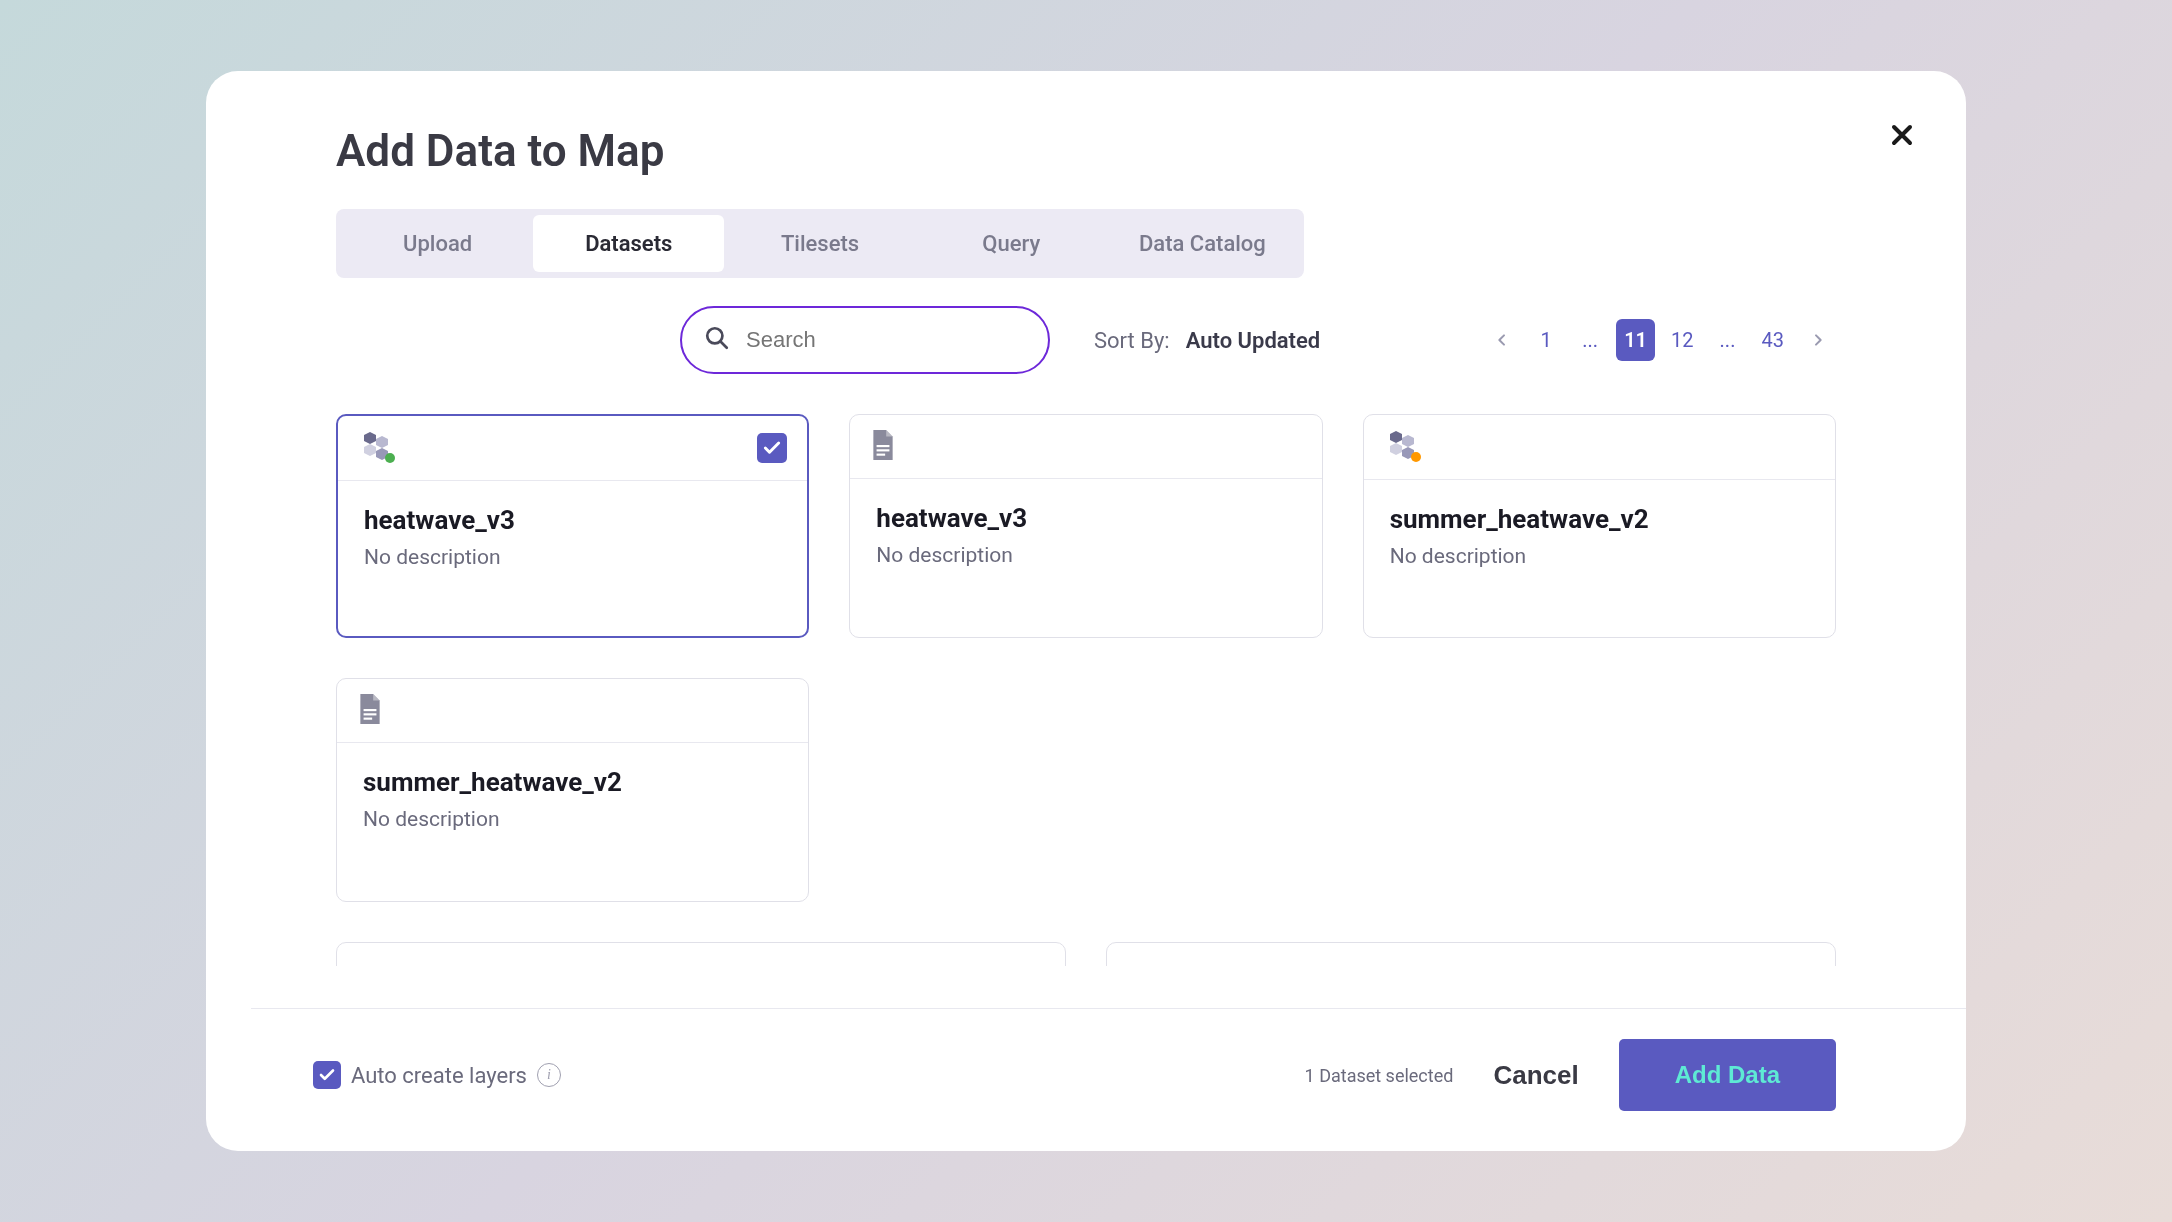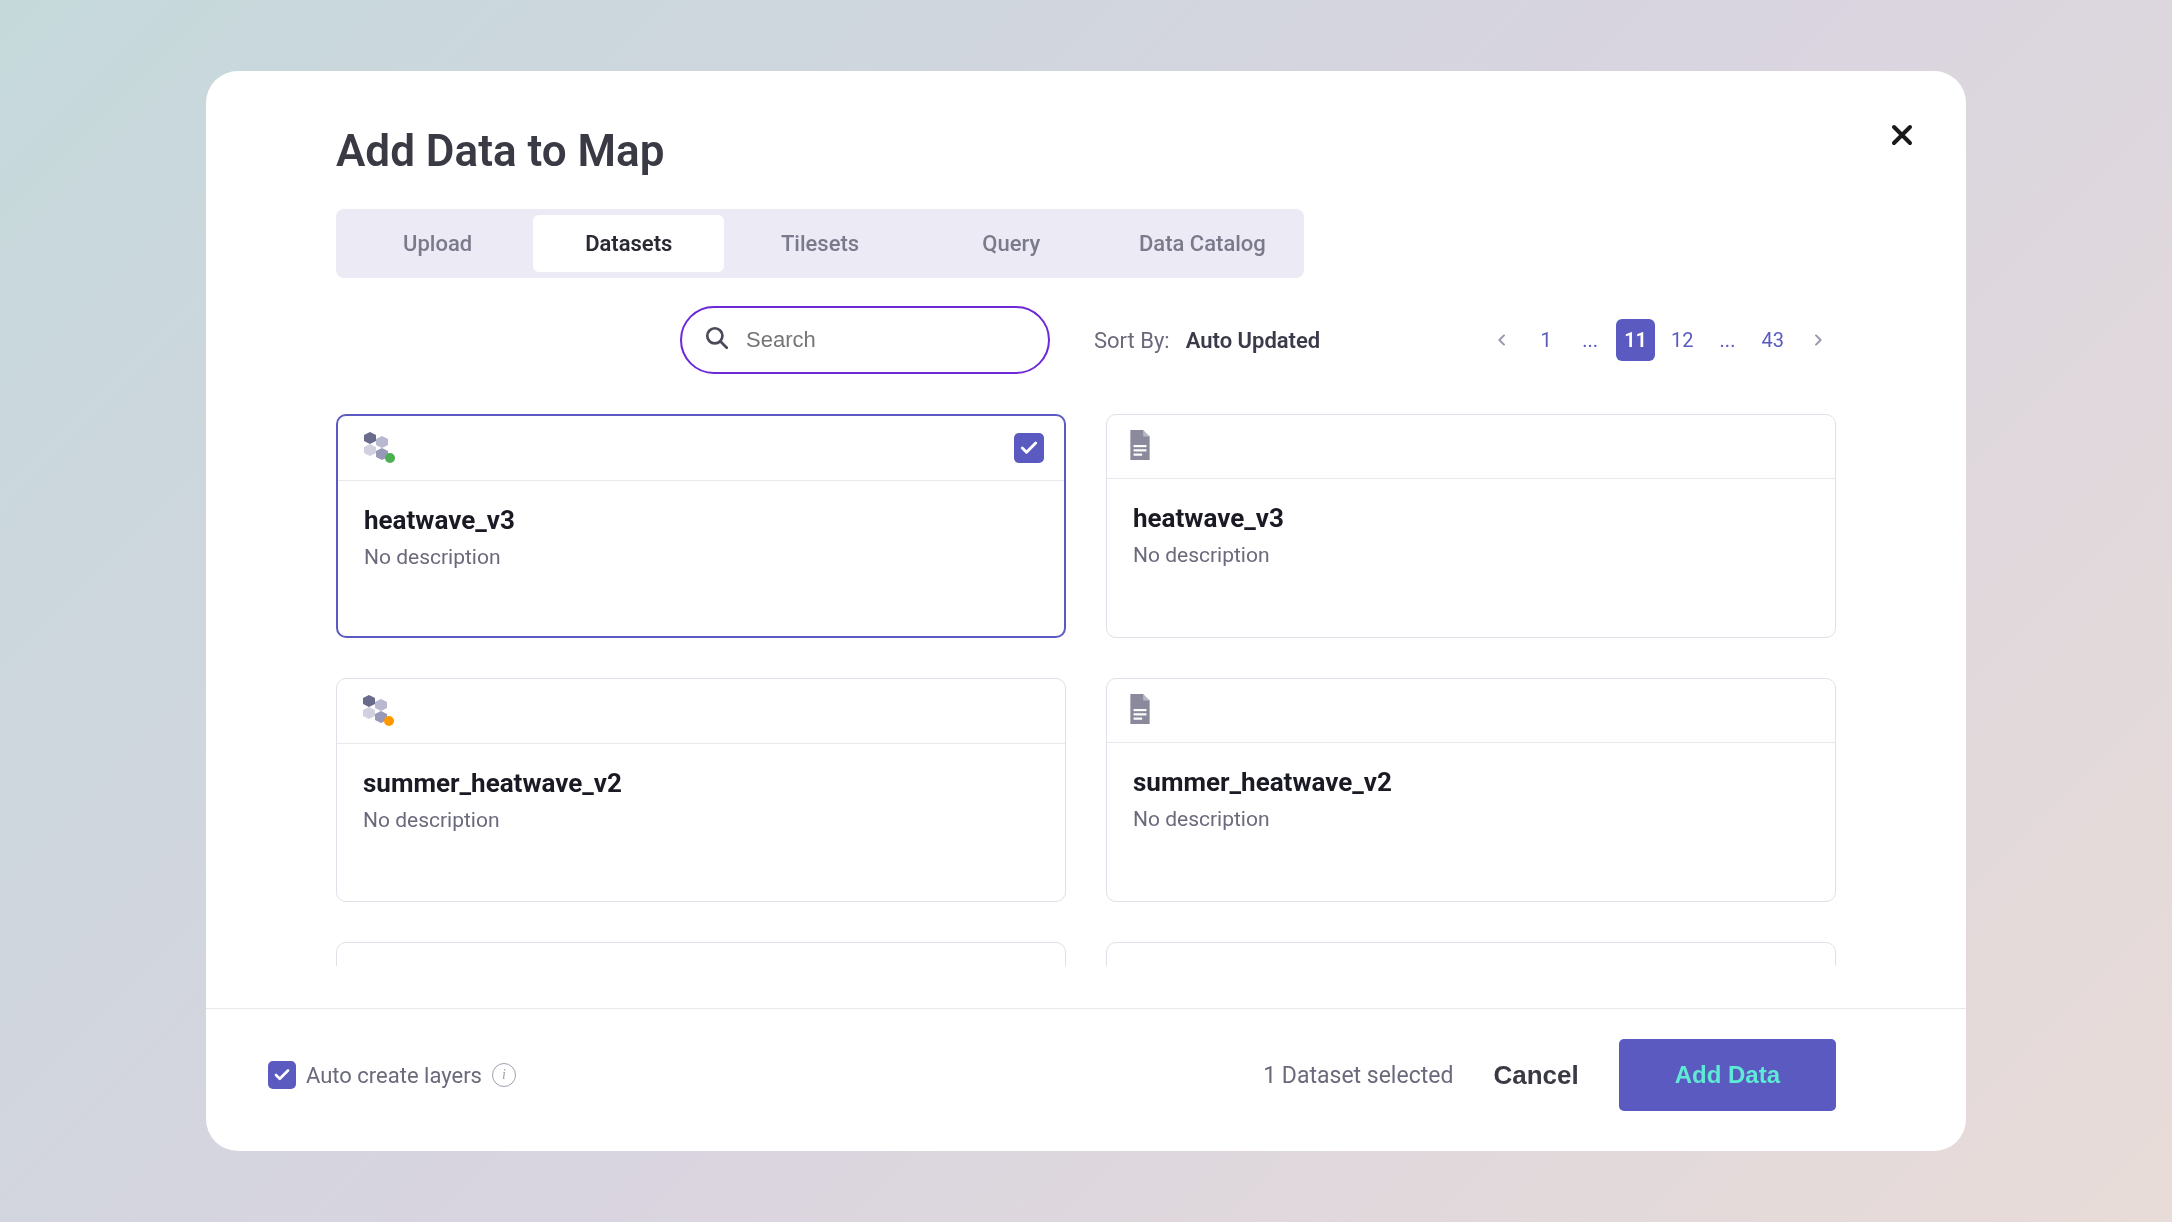--- a/index.html
+++ b/index.html
@@ -126,21 +126,21 @@
     }
     .page-btn.active {
       background: #5a5ac0;
       color: #fff;
       font-weight: 600;
     }
     .page-btn.ellipsis { cursor: default; }
     .page-arrow { color: #9a9ab0; }
     .cards-grid {
       display: grid;
-      grid-template-columns: 1fr 1fr;
+      grid-template-columns: 1fr 1fr 1fr;
       gap: 40px;
       margin: 40px 130px 0 130px;
     }
     .card {
       border: 1.5px solid #e0e0e8;
       border-radius: 10px;
       overflow: hidden;
       cursor: pointer;
       min-height: 224px;
     }
@@ -184,20 +184,21 @@
     }
     .file-icon {
       color: #8a8a9c;
     }
     .modal-footer {
       margin-top: auto;
       border-top: 1px solid #e8e8ef;
       padding: 30px 130px 40px 62px;
       display: flex;
       align-items: center;
+      margin-left: 45px;
     }
     .auto-create {
       display: flex;
       align-items: center;
       gap: 10px;
       color: #6a6a7c;
       font-size: 22px;
     }
     .auto-checkbox {
       width: 28px;
@@ -223,21 +224,21 @@
       font-style: italic;
     }
     .footer-right {
       margin-left: auto;
       display: flex;
       align-items: center;
       gap: 40px;
     }
     .selection-count {
       color: #6a6a7c;
-      font-size: 23px;
+      font-size: 18px;
     }
     .cancel-btn {
       font-size: 26px;
       font-weight: 600;
       color: #3a3a44;
       cursor: pointer;
       background: none;
       border: none;
     }
     .add-data-btn {

